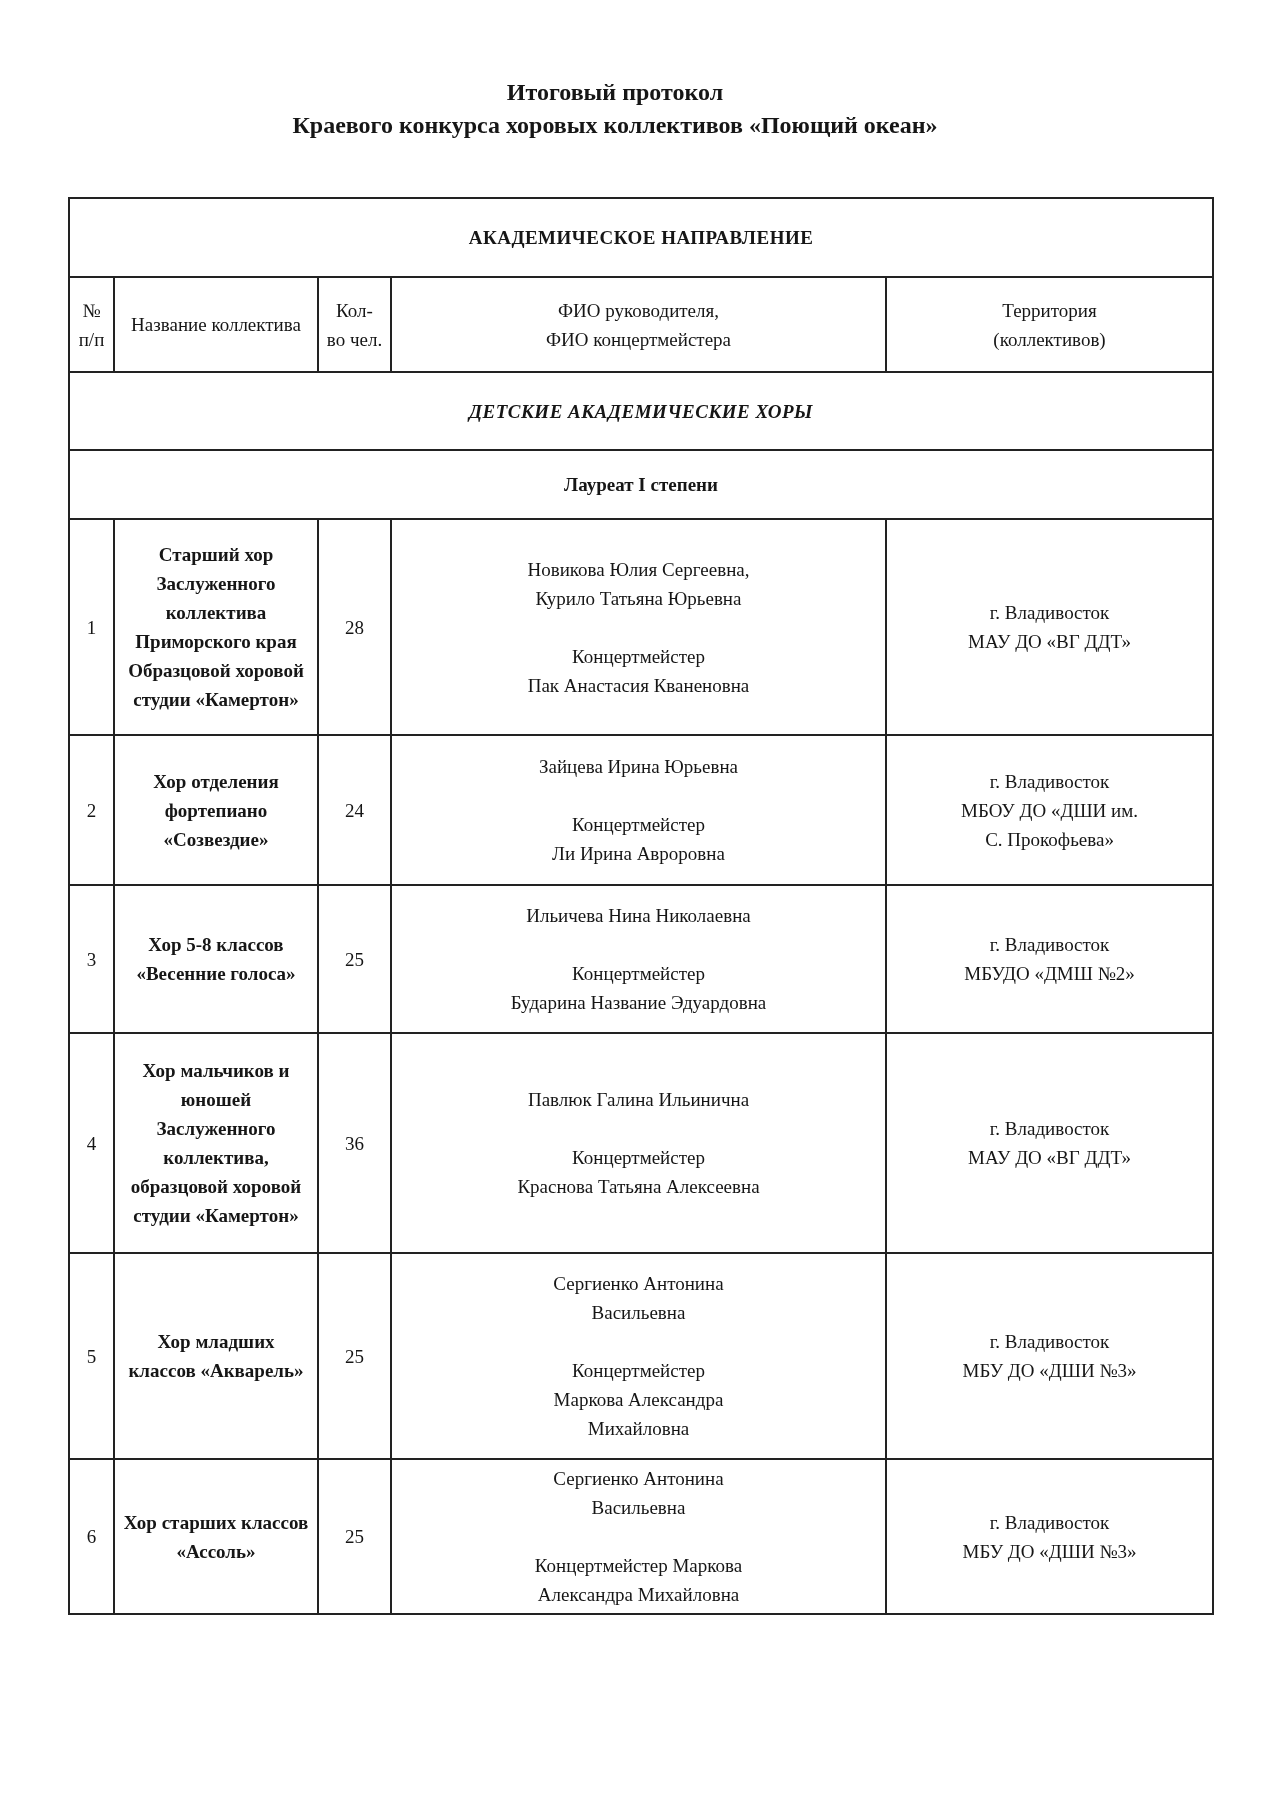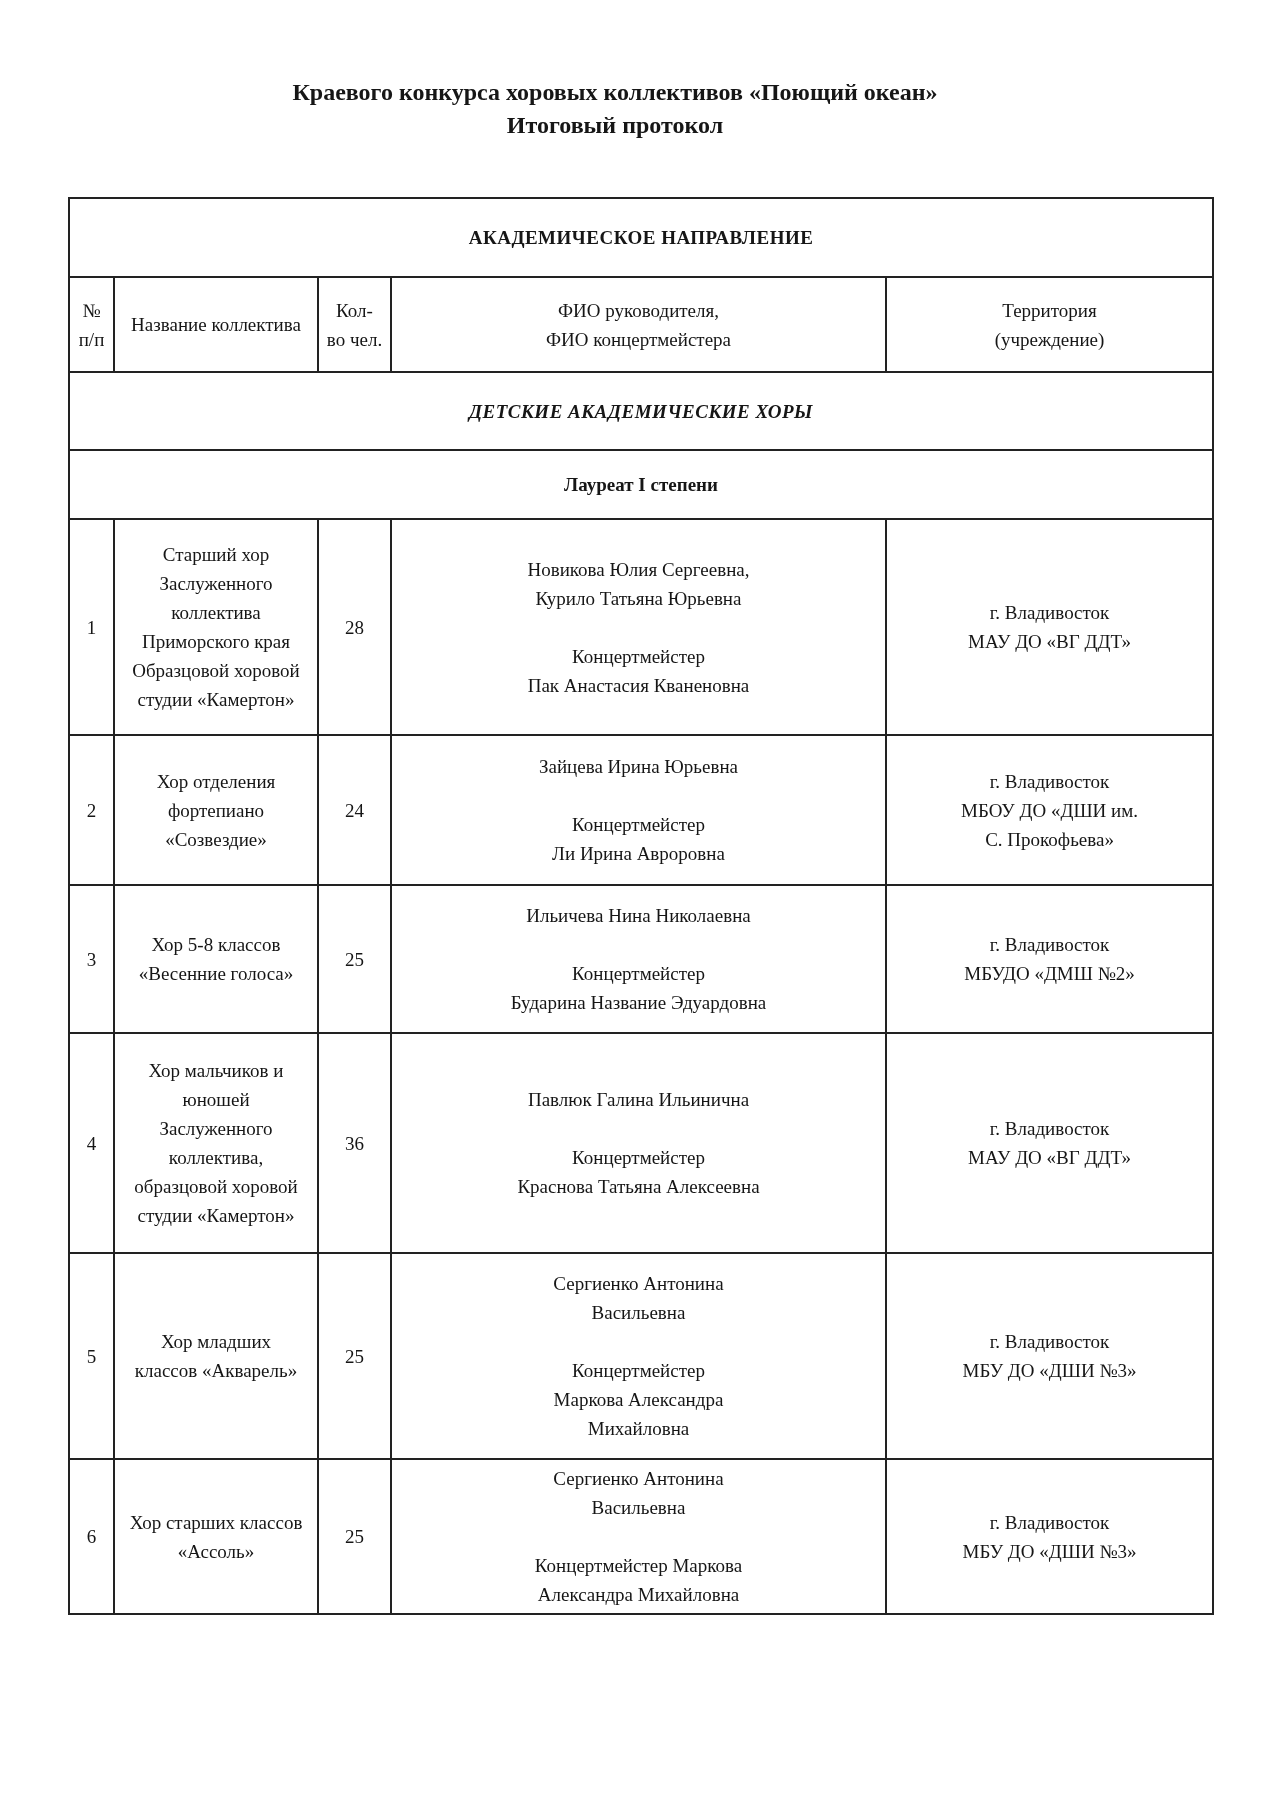--- a/index.html
+++ b/index.html
@@ -53,31 +53,31 @@
   }
   td.award-title {
     font-weight: bold;
     font-size: 21px;
   }
   td.col-header {
     font-size: 19px;
     line-height: 26px;
   }
   td.name-cell {
-    font-weight: normal;
+    font-weight: bold;
   }
 </style>
 </head>
 <body>
 
 <div class="page">
 
   <div class="title-block">
+    <div>Итоговый протокол</div>
     <div>Краевого конкурса хоровых коллективов «Поющий океан»</div>
-    <div>Итоговый протокол</div>
   </div>
 
   <table class="protocol">
     <colgroup>
       <col style="width:45px">
       <col style="width:204px">
       <col style="width:73px">
       <col style="width:495px">
       <col style="width:327px">
     </colgroup>
@@ -89,21 +89,21 @@
 
     <tr style="height:95px">
       <td class="col-header">№
 п/п</td>
       <td class="col-header">Название коллектива</td>
       <td class="col-header">Кол-
 во чел.</td>
       <td class="col-header">ФИО руководителя,
 ФИО концертмейстера</td>
       <td class="col-header">Территория
-(учреждение)</td>
+(коллективов)</td>
     </tr>
 
     <tr style="height:78px">
       <td colspan="5" class="group-title">ДЕТСКИЕ АКАДЕМИЧЕСКИЕ ХОРЫ</td>
     </tr>
 
     <tr style="height:69px">
       <td colspan="5" class="award-title">Лауреат I степени</td>
     </tr>
 

